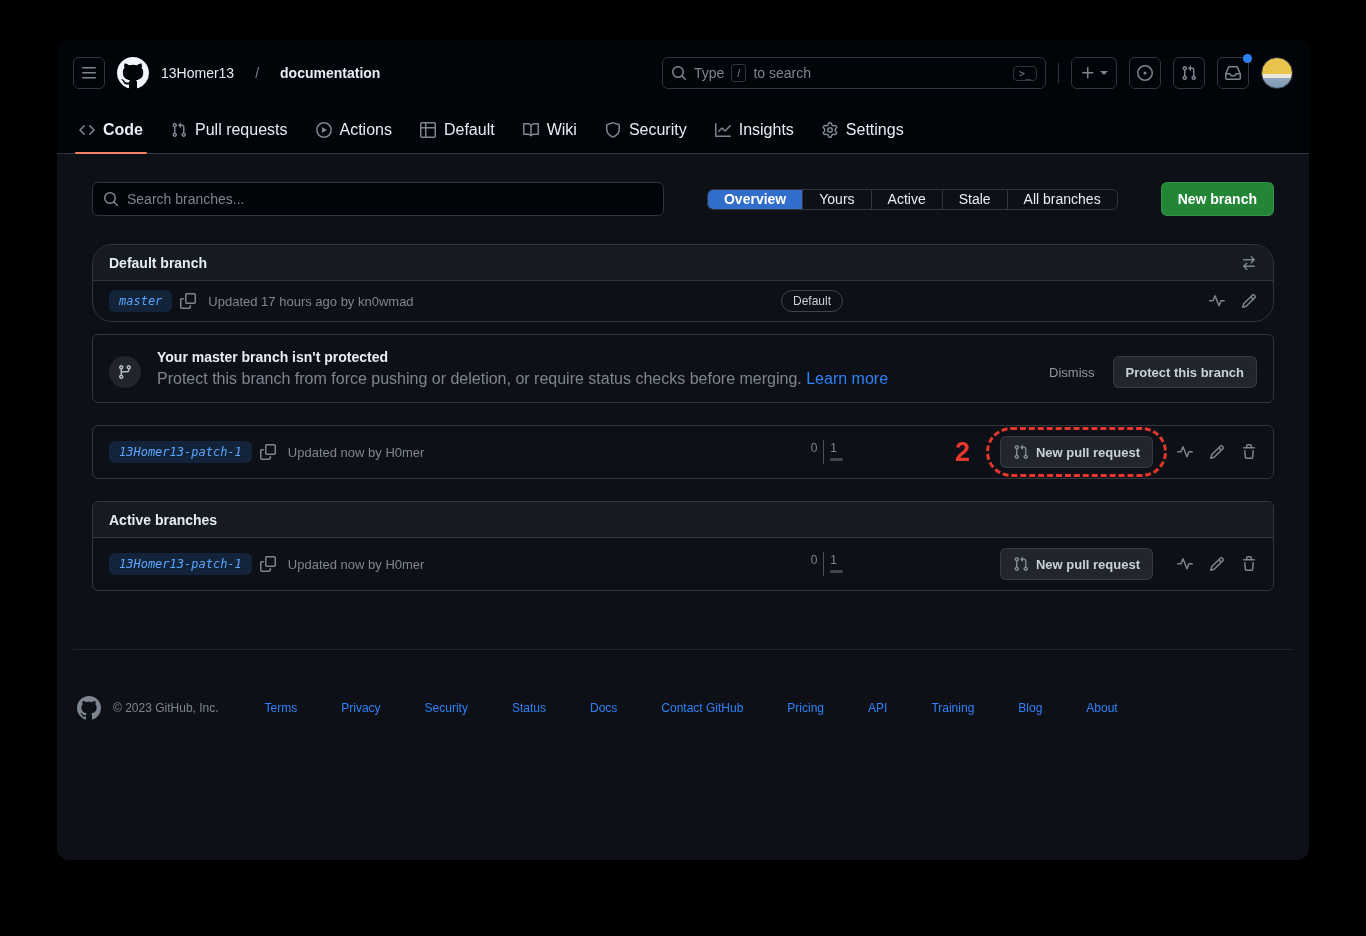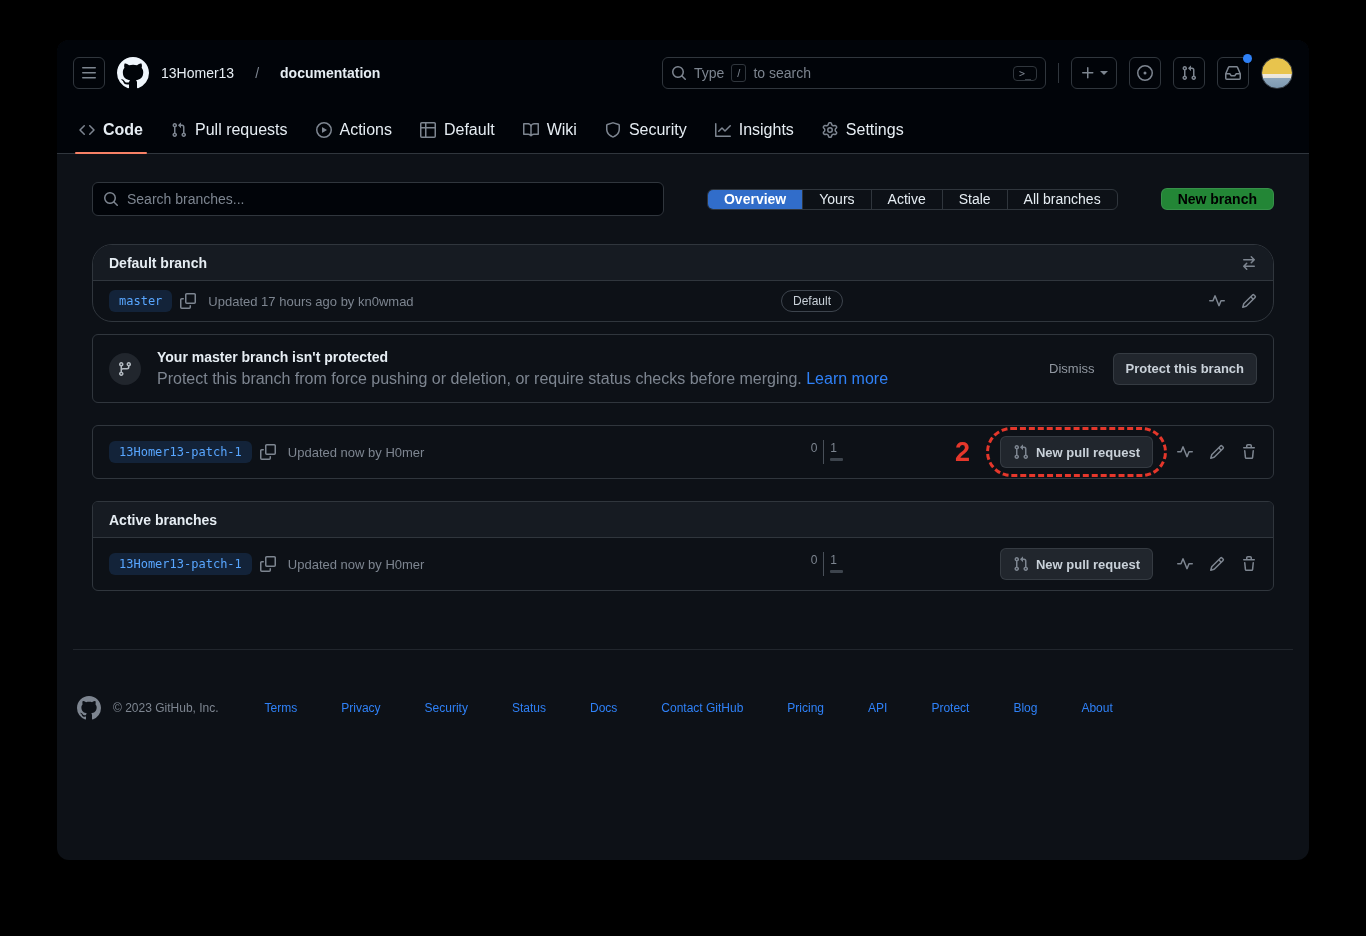--- a/index.html
+++ b/index.html
@@ -57,37 +57,37 @@
   .branch-search { flex:0 0 572px; height:34px; background:#010409; border:1px solid #30363d;
     border-radius:6px; display:flex; align-items:center; gap:8px; padding:0 10px; color:#7d8590; }
   .branch-search input { flex:1; background:transparent; border:none; outline:none;
     color:#d946ef; font-size:14px; font-family:inherit; }
   .branch-search input::placeholder { color:#7d8590; }
   .segmented { display:flex; border:1px solid #30363d; border-radius:6px; overflow:hidden; height:21px; }
   .seg-item { padding:0 16px; font-size:14px; font-weight:500; color:#e6edf3; background:transparent;
     border:none; border-left:1px solid #30363d; display:flex; align-items:center; }
   .seg-item:first-child { border-left:none; }
   .seg-item.active { background:#316dca; color:#fff; font-weight:600; }
-  .btn-green { background:#238636; color:#000000; border:1px solid rgba(240,246,252,0.1);
-    border-radius:6px; height:22px; padding:0 16px; font-size:14px; font-weight:600; }
+  .btn-green { background:#238636; color:#ffffff; border:1px solid rgba(240,246,252,0.1);
+    border-radius:6px; height:34px; padding:0 16px; font-size:14px; font-weight:600; }
 
   .box { border:1px solid #30363d; border-radius:6px; overflow:hidden; margin-bottom:22px; }
   .box.tight { margin-bottom:12px;border-radius:20px; }
   .box-header { background:#161b22; padding:0 16px; height:36px; display:flex; align-items:center;
     justify-content:space-between; border-bottom:1px solid #30363d; }
   .box-title { font-size:14px; font-weight:700; }
   .ghost-ico { background:none; border:none; color:#7d8590; display:flex; padding:0; }
 
   .box-row { display:grid; grid-template-columns:1fr 120px 310px 104px; align-items:center;
     padding:0 16px; }
   .box-row.short { height:40px; }
   .box-row.tall { height:52px; }
   .row-left { display:flex; align-items:center; gap:8px; min-width:0; }
   .branch-chip { font-family:"DejaVu Sans Mono",monospace; font-size:12px; color:#58a6ff;
-    background:rgba(56,139,253,0.15); padding:4px 10px; border-radius:6px; white-space:nowrap; }
+    background:rgba(56,139,253,0.15); padding:4px 10px; border-radius:6px; white-space:nowrap;font-style:italic; }
   .updated { color:#7d8590; font-size:13px; margin-left:4px; white-space:nowrap; }
   .row-mid { display:flex; justify-content:flex-end; }
   .default-pill { border:1px solid #3d444d; border-radius:999px; padding:3px 11px; font-size:12px;
     color:#c9d1d9; font-weight:500; }
   .counts { display:flex; font-size:12px; color:#7d8590; }
   .count { position:relative; padding:1px 6px 9px; min-width:14px; }
   .count.behind { border-right:1px solid #484f58; text-align:right; }
   .count .bar { position:absolute; bottom:3px; left:6px; height:3px; width:13px;
     background:#3d444d; border-radius:1px; }
   .pr-col { display:flex; align-items:center; justify-content:flex-end; gap:30px; }
@@ -96,21 +96,21 @@
     display:inline-flex; align-items:center; gap:7px; white-space:nowrap; }
   .btn-default svg { color:#7d8590; }
   .row-actions { display:flex; gap:16px; justify-content:flex-end; }
   .row-actions .ghost-ico { color:#7d8590; }
 
   .annotated { position:relative; }
   .dashed-oval { position:absolute; inset:-9px -14px; border:3px dashed #e5372b;
     border-radius:28px; pointer-events:none; }
   .annot-num { color:#e5372b; font-size:27px; font-weight:700; line-height:1; }
 
-  .flash { display:flex; align-items:center; gap:16px; padding:14px 16px; border:1px solid #30363d;
+  .flash { display:flex; align-items:flex-end; gap:16px; padding:14px 16px; border:1px solid #30363d;
     border-radius:6px; margin-bottom:22px; }
   .flash-circle { width:32px; height:32px; flex:none; border-radius:50%; background:#21262d;
     display:flex; align-items:center; justify-content:center; color:#b3bac1; }
   .flash-title { font-size:14px; font-weight:700; }
   .flash-desc { color:#7d8590; font-size:16px; margin-top:5px; }
   .flash-desc a { color:#2f81f7; }
   .flash-right { margin-left:auto; display:flex; align-items:center; gap:18px; }
   .dismiss { background:none; border:none; color:#9198a1; font-size:13px; }
 
   
@@ -479,19 +479,19 @@
     <span>© 2023 GitHub, Inc.</span>
     <div class="f-links">
       <a href="#">Terms</a>
       <a href="#">Privacy</a>
       <a href="#">Security</a>
       <a href="#">Status</a>
       <a href="#">Docs</a>
       <a href="#">Contact GitHub</a>
       <a href="#">Pricing</a>
       <a href="#">API</a>
-      <a href="#">Protect</a>
+      <a href="#">Training</a>
       <a href="#">Blog</a>
       <a href="#">About</a>
     </div>
   </footer>
 
 </div>
 
 </body></html>

